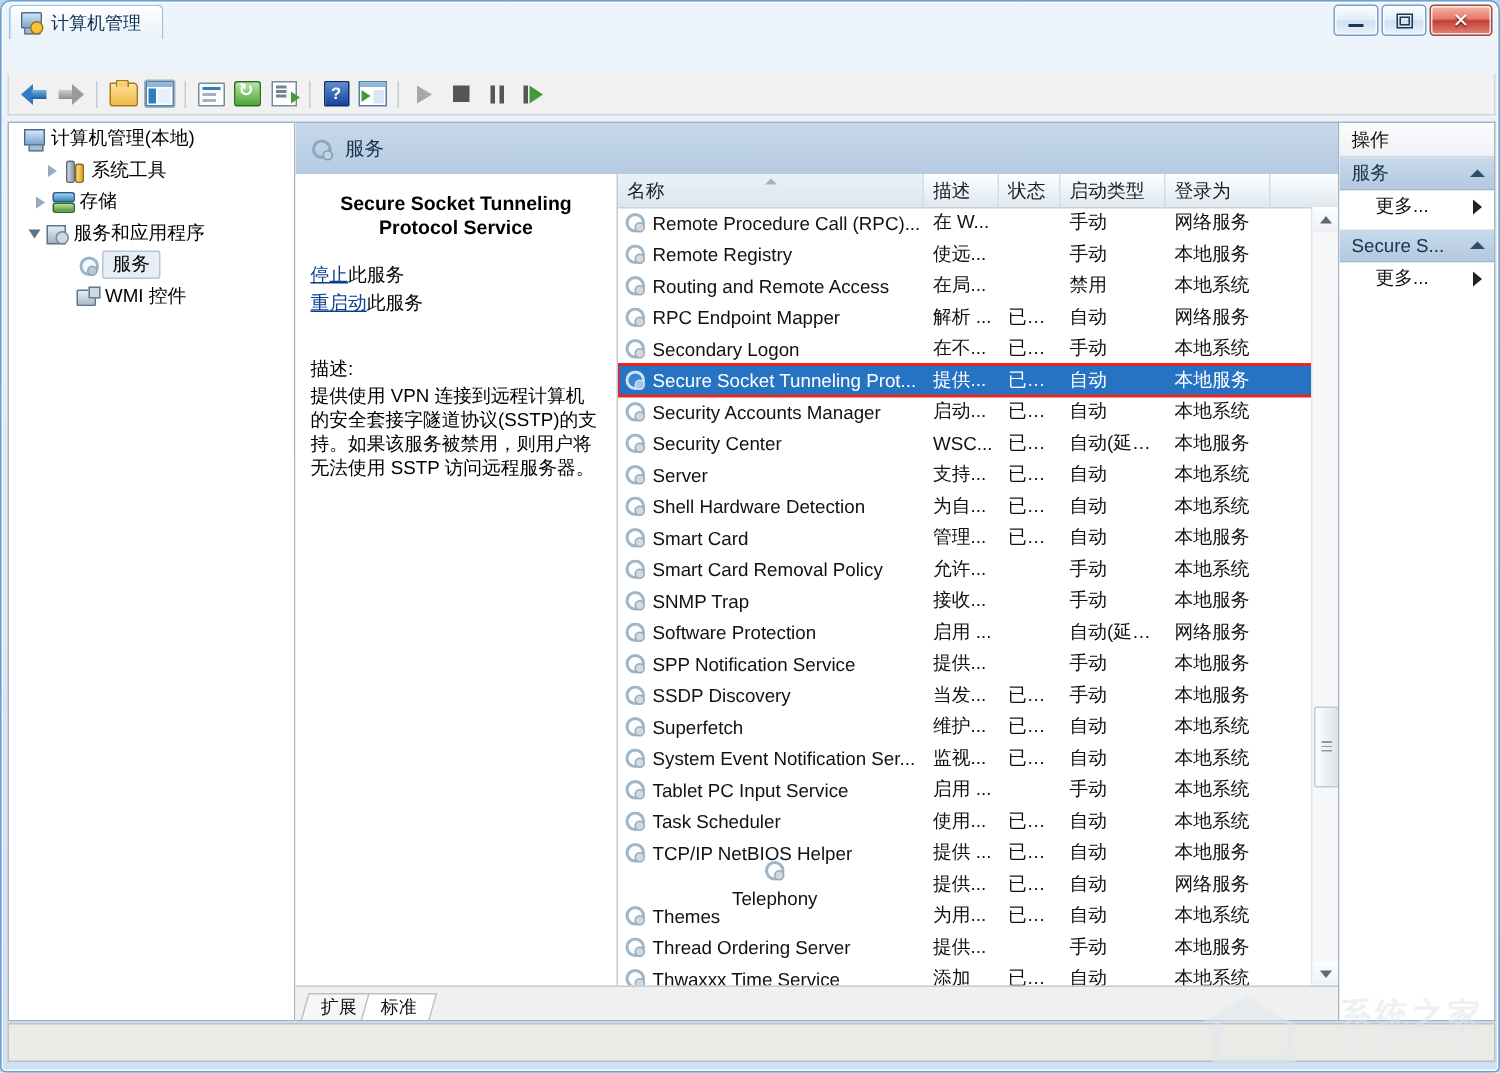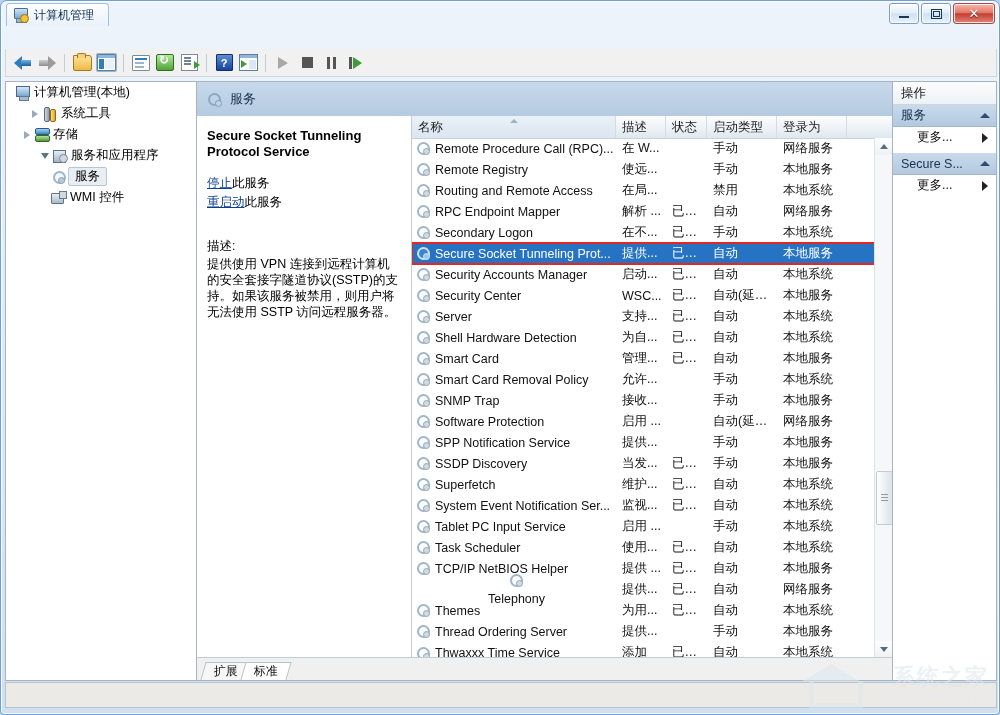--- a/index.html
+++ b/index.html
@@ -161,21 +161,21 @@
   }
   .hdr-gear{width:15px;height:15px;position:relative;}
   .hdr-gear .ring{position:absolute;left:1px;top:1px;width:9px;height:9px;border:2px solid #8ba8c2;border-radius:50%;}
   .hdr-gear .dot{position:absolute;right:0;bottom:0;width:5px;height:5px;border-radius:50%;background:#c3d3e2;border:1px solid #7f9ab2;}
   #svc-body{position:absolute;left:0;top:34px;right:0;bottom:22px;display:flex;}
   
   #detail{
     width:215px;box-sizing:border-box;padding:12px 10px 0 10px;
     border-right:1px solid #c6ccd2;background:#fff;
   }
-  #detail .dtitle{font-weight:bold;font-size:13px;line-height:16px;color:#000;}
+  #detail .dtitle{font-weight:bold;font-size:13px;line-height:16px;color:#000;text-align:center;}
   #detail .links{margin-top:14px;line-height:19px;font-size:12.5px;}
   #detail .links a{color:#0a3f8f;text-decoration:underline;cursor:pointer;}
   #detail .links span{color:#000;}
   #detail .desc-label{margin-top:26px;font-size:12.5px;}
   #detail .desc-text{font-size:12.5px;line-height:16px;margin-top:1px;}
   
   #list-wrap{flex:1;position:relative;background:#fff;overflow:hidden;}
   #list-header{
     display:flex;height:22px;
     background:linear-gradient(180deg,#fdfefe 0%,#eef3f7 50%,#dfe8ef 100%);
@@ -390,21 +390,21 @@
       <div class="tree-row" style="padding-left:14px;">
         <span class="tw">
             <span class="tri-c"></span>
           </span>
         <span class="ti">
             <span class="ti-storage"></span>
           </span>
         <span class="lbl">存储</span>
       </div>
 
-      <div class="tree-row" style="padding-left:32px;">
+      <div class="tree-row" style="padding-left:10px;">
         <span class="tw">
             <span class="tri-o"></span>
           </span>
         <span class="ti">
             <span class="ti-svcapp"></span>
           </span>
         <span class="lbl">服务和应用程序</span>
       </div>
 
       <div class="tree-row selected" style="padding-left:44px;">
@@ -777,21 +777,21 @@
                     <span class="dot"></span>
                   </span>
                   <span>Thread Ordering Server</span>
                 </div>
                 <div class="c" style="width: 50px;">提供...</div>
                 <div class="c" style="width: 41px;"></div>
                 <div class="c" style="width: 70px;">手动</div>
                 <div class="c" style="width: 70px;">本地服务</div>
               </div>
               <div class="row">
-                <div class="c name" style="width: 204px; align-items: flex-end;">
+                <div class="c name" style="width: 204px;">
                   <span class="svc-gear">
                     <span class="ring"></span>
                     <span class="dot"></span>
                   </span>
                   <span>Thwaxxx Time Service</span>
                 </div>
                 <div class="c" style="width: 50px;">添加</div>
                 <div class="c" style="width: 41px;">已启动</div>
                 <div class="c" style="width: 70px;">自动</div>
                 <div class="c" style="width: 70px;">本地系统</div>

